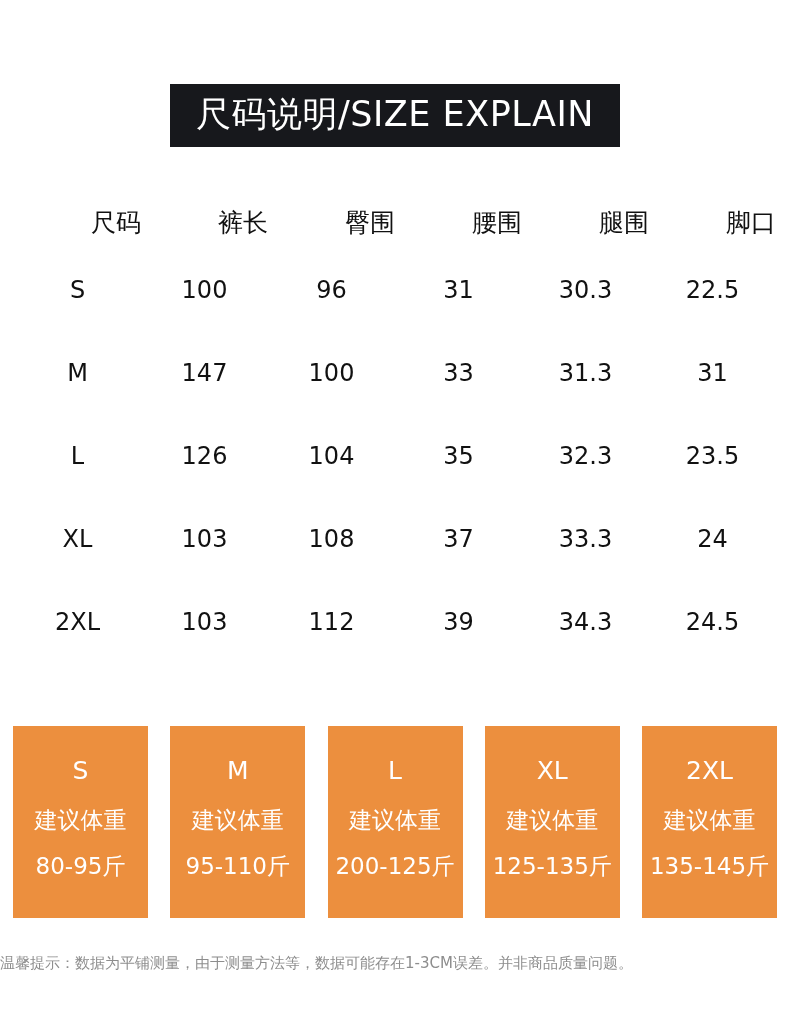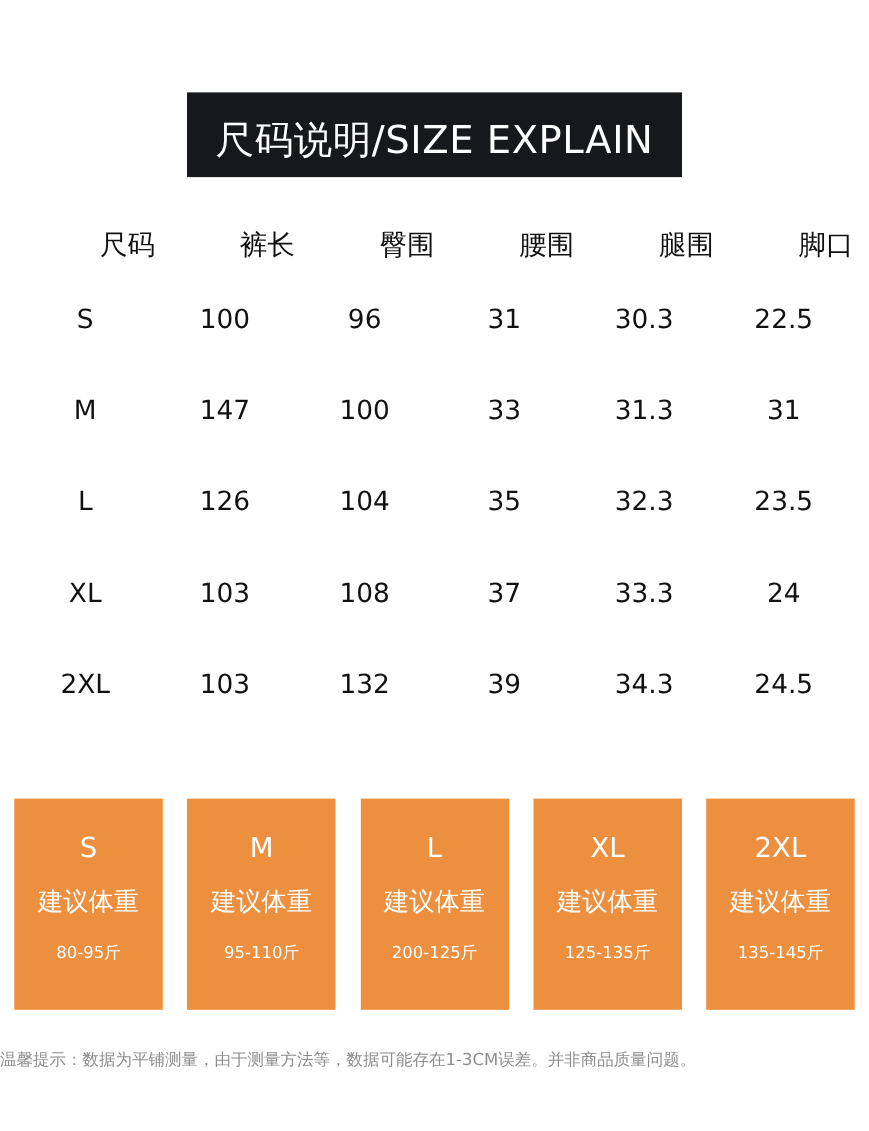--- a/index.html
+++ b/index.html
@@ -19,21 +19,21 @@
   .banner-wrap {
     position: absolute;
     left: 0;
     top: 84px;
     width: 790px;
     display: flex;
     justify-content: center;
   }
   .banner {
     background: #17181c;
-    padding: 24px 26px 12px 26px;
+    padding: 10px 26px 12px 26px;
     display: inline-block;
   }
   .banner-text {
     color: #ffffff;
     font-size: 35px;
     line-height: 41px;
     letter-spacing: 0.5px;
     white-space: nowrap;
     font-weight: 400;
   }
@@ -94,21 +94,21 @@
     line-height: 28px;
     margin-bottom: 22px;
   }
   .card-label {
     font-size: 23px;
     line-height: 26px;
     margin-bottom: 20px;
     white-space: nowrap;
   }
   .card-weight {
-    font-size: 15px;
+    font-size: 23px;
     line-height: 26px;
     white-space: nowrap;
   }
 
   
   .note {
     position: absolute;
     left: 0;
     top: 952px;
     width: 632px;
@@ -168,21 +168,21 @@
       <td>XL</td>
       <td>103</td>
       <td>108</td>
       <td>37</td>
       <td>33.3</td>
       <td>24</td>
     </tr>
     <tr>
       <td>2XL</td>
       <td>103</td>
-      <td>132</td>
+      <td>112</td>
       <td>39</td>
       <td>34.3</td>
       <td>24.5</td>
     </tr>
   </tbody>
 </table>
 
 <div class="cards">
   <div class="card">
     <div class="card-size">S</div>

